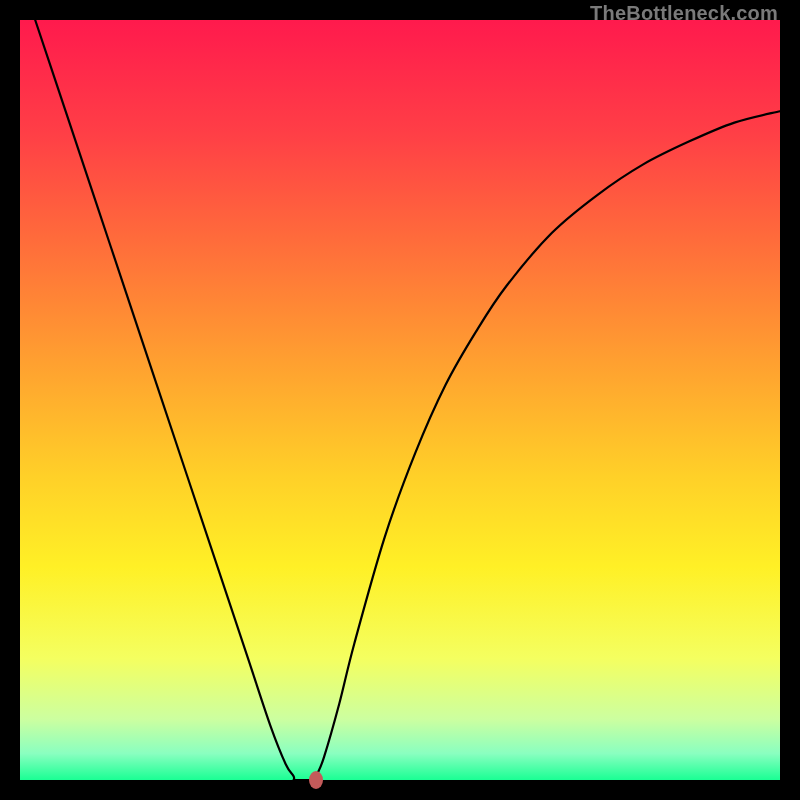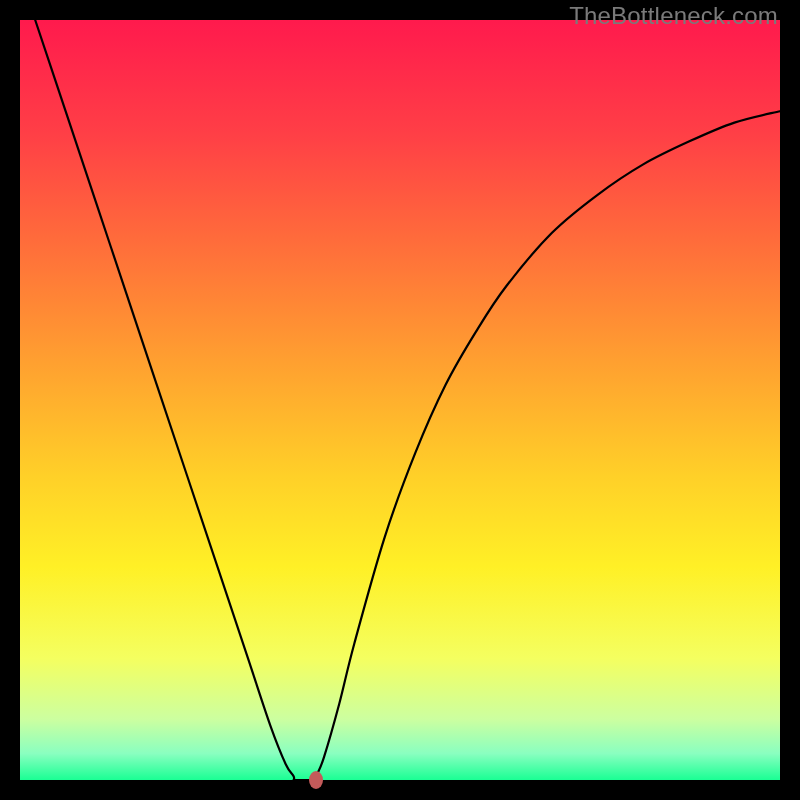--- a/index.html
+++ b/index.html
@@ -26,22 +26,22 @@
     left: 0;
     top: 0;
     width: 760px;
     height: 760px;
   }
   .watermark {
     position: absolute;
     top: 2px;
     right: 22px;
     color: #7a7a7a;
-    font-size: 24px;
-    font-weight: 400;
+    font-size: 20px;
+    font-weight: 700;
     letter-spacing: 0.2px;
   }
   svg.curve {
     position: absolute;
     left: 0;
     top: 0;
     width: 760px;
     height: 760px;
     overflow: visible;
   }

